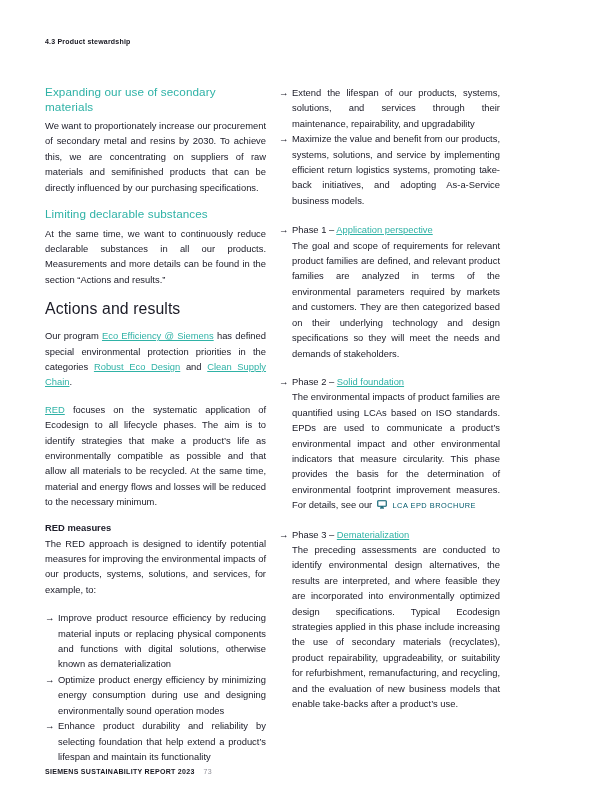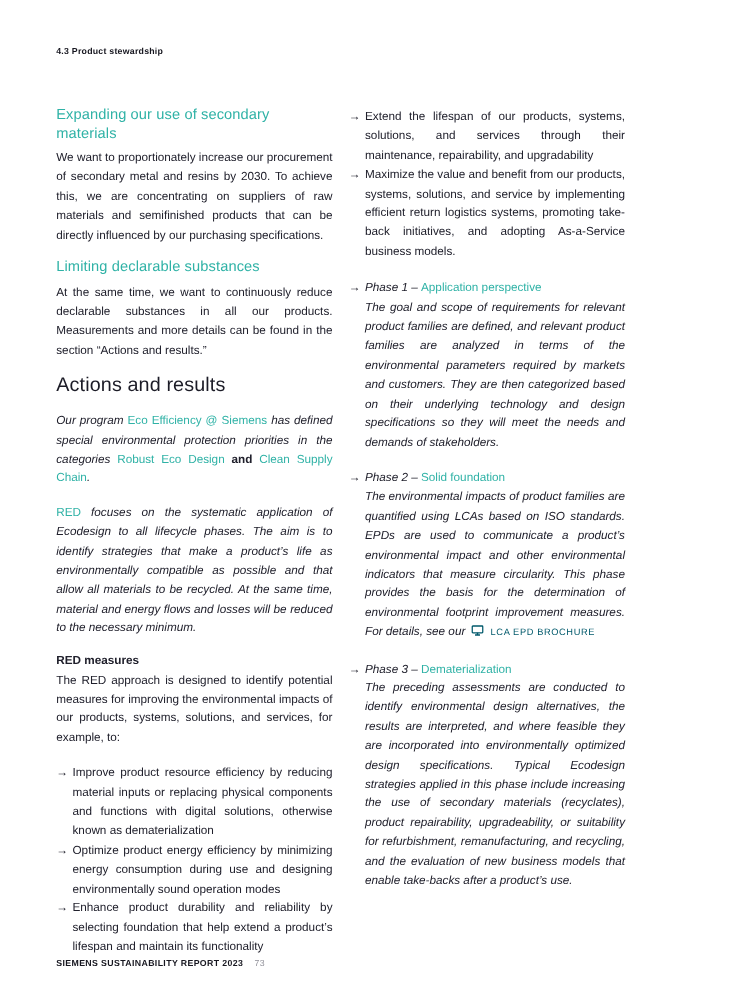--- a/index.html
+++ b/index.html
@@ -40,23 +40,23 @@
     text-align:justify;color:var(--ink);
   }
   .bullets{margin-top:13px;}
   .bullet{display:flex;align-items:flex-start;}
   .arrow{
     flex:0 0 13px;font-size:9.4px;line-height:15.4px;color:var(--ink);
   }
   .btext{flex:1;}
   .phase{margin-bottom:13px;}
   .phase-body{padding-left:13px;}
-  .seg-plain{color:inherit;font-style:italic;}
-  .seg-link{color:var(--teal);}
-  .seg-bold{font-weight:bold;}
+  .seg-plain{color:inherit;}
+  .seg-link{color:var(--teal);text-decoration:underline;}
+  .seg-bold{font-weight:normal;}
   .seg-doclink{
     color:var(--doclink);font-weight:normal;font-size:7.4px;
     letter-spacing:0.5px;
   }
   .screen-ic{
     display:inline-block;vertical-align:-1px;margin:0 3px 0 2px;
     color:var(--doclink);
   }
   .page-footer{
     position:absolute;left:45px;bottom:24px;

